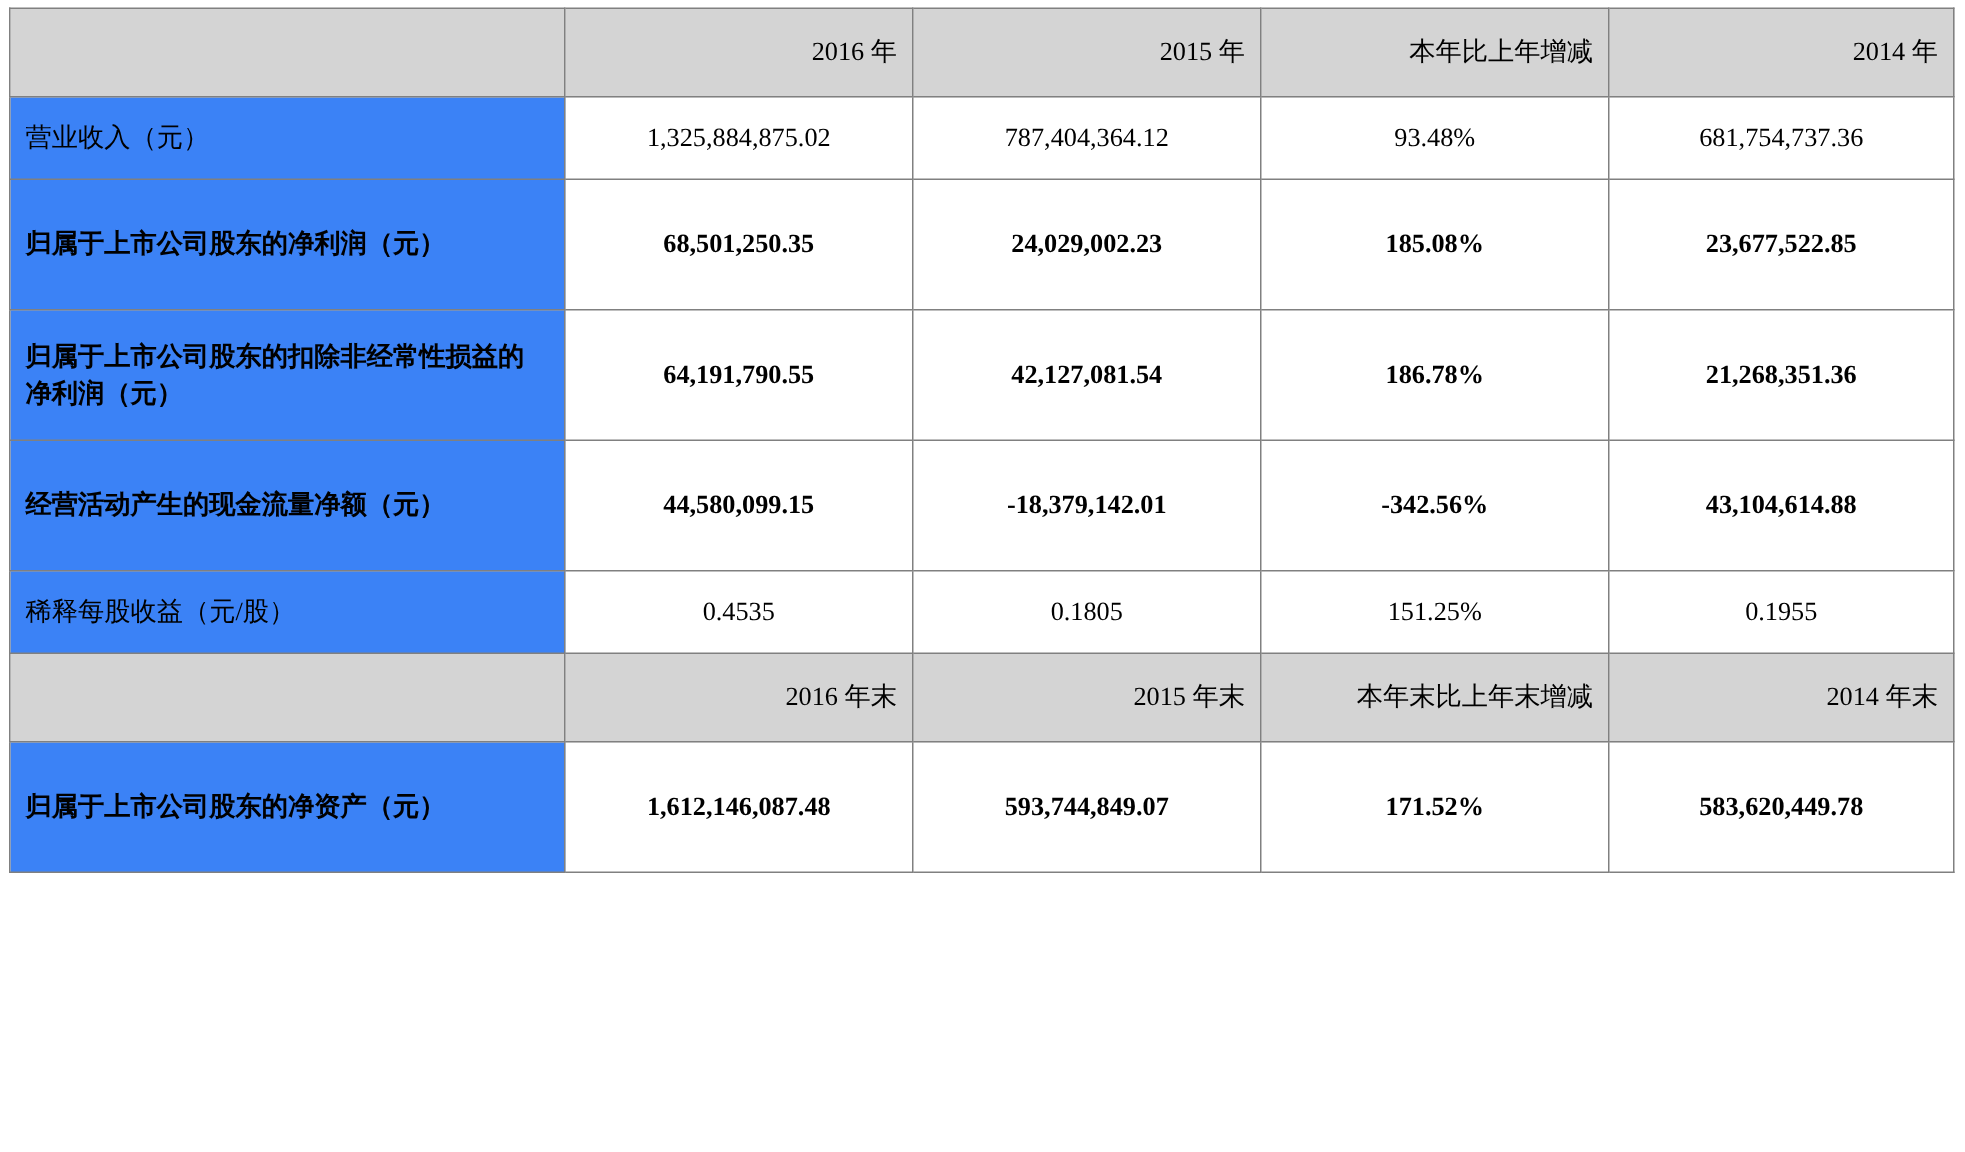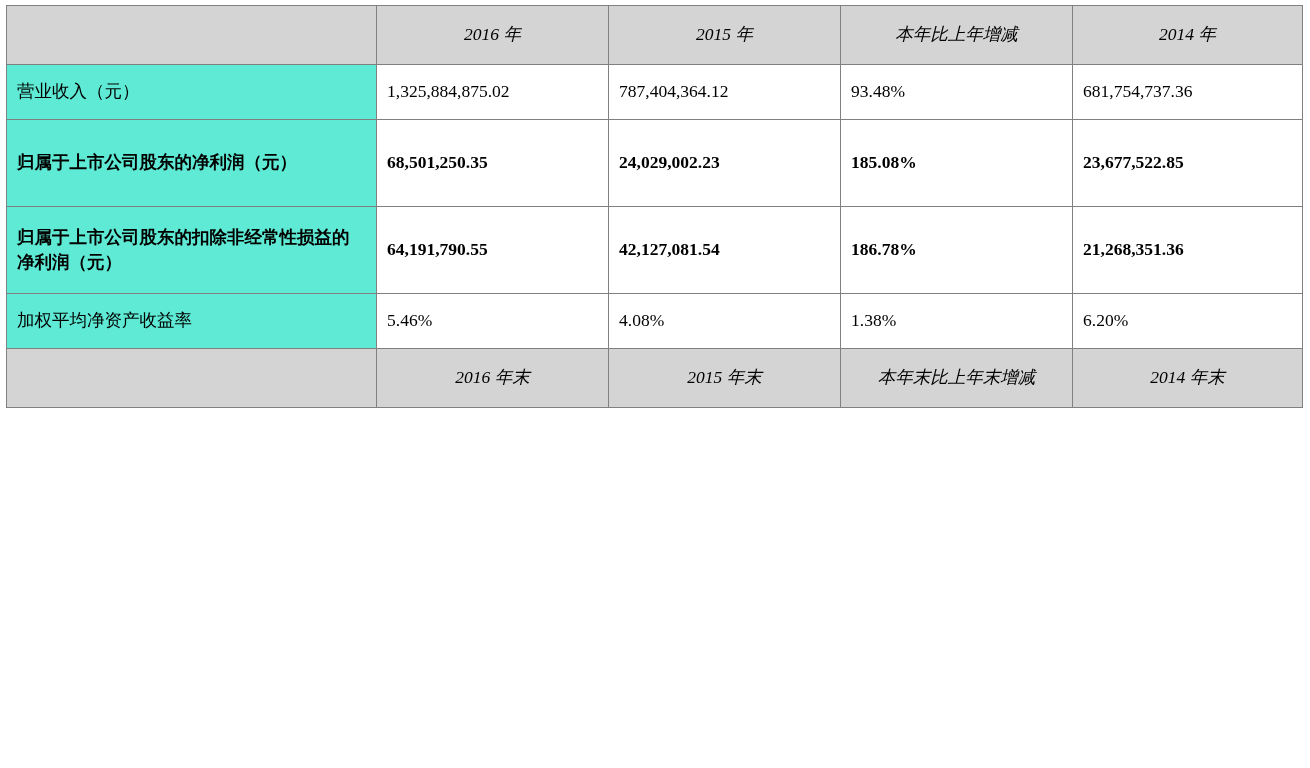--- a/index.html
+++ b/index.html
@@ -28,31 +28,30 @@
     vertical-align: middle;
   }
   
   col.c-label { width: 370px; }
   col.c-val   { width: 232px; }
   col.c-val2  { width: 232px; }
   col.c-chg   { width: 232px; }
   col.c-val3  { width: 230px; }
 
   td.label-cell {
-    background: #5eead4;
+    background: #3b82f6;
     text-align: left;
   }
   td.num-cell {
     background: #ffffff;
-    text-align: left;
+    text-align: center;
   }
   tr.header-row td {
     background: #d4d4d4;
-    text-align: center;
-    font-style: italic;
+    text-align: right;
   }
   tr.header-row td.label-cell {
     background: #d4d4d4;
   }
   .tall td { height: 74px; font-weight: bold; }
   .short td { height: 42px; }
   .mid td { height: 46px; }
 </style>
 </head>
 <body>
@@ -91,34 +90,48 @@
     </tr>
 
     <tr class="tall">
       <td class="label-cell">归属于上市公司股东的扣除非经常性损益的净利润（元）</td>
       <td class="num-cell">64,191,790.55</td>
       <td class="num-cell">42,127,081.54</td>
       <td class="num-cell">186.78%</td>
       <td class="num-cell">21,268,351.36</td>
     </tr>
 
-
+    <tr class="tall">
+      <td class="label-cell">经营活动产生的现金流量净额（元）</td>
+      <td class="num-cell">44,580,099.15</td>
+      <td class="num-cell">-18,379,142.01</td>
+      <td class="num-cell">-342.56%</td>
+      <td class="num-cell">43,104,614.88</td>
+    </tr>
 
 
     <tr class="short">
-      <td class="label-cell">加权平均净资产收益率</td>
-      <td class="num-cell">5.46%</td>
-      <td class="num-cell">4.08%</td>
-      <td class="num-cell">1.38%</td>
-      <td class="num-cell">6.20%</td>
+      <td class="label-cell">稀释每股收益（元/股）</td>
+      <td class="num-cell">0.4535</td>
+      <td class="num-cell">0.1805</td>
+      <td class="num-cell">151.25%</td>
+      <td class="num-cell">0.1955</td>
     </tr>
+
 
     <tr class="header-row mid">
       <td class="label-cell"></td>
       <td>2016 年末</td>
       <td>2015 年末</td>
       <td>本年末比上年末增减</td>
       <td>2014 年末</td>
     </tr>
 
 
+    <tr class="tall">
+      <td class="label-cell">归属于上市公司股东的净资产（元）</td>
+      <td class="num-cell">1,612,146,087.48</td>
+      <td class="num-cell">593,744,849.07</td>
+      <td class="num-cell">171.52%</td>
+      <td class="num-cell">583,620,449.78</td>
+    </tr>
   </tbody>
 </table>
 
 </body></html>

